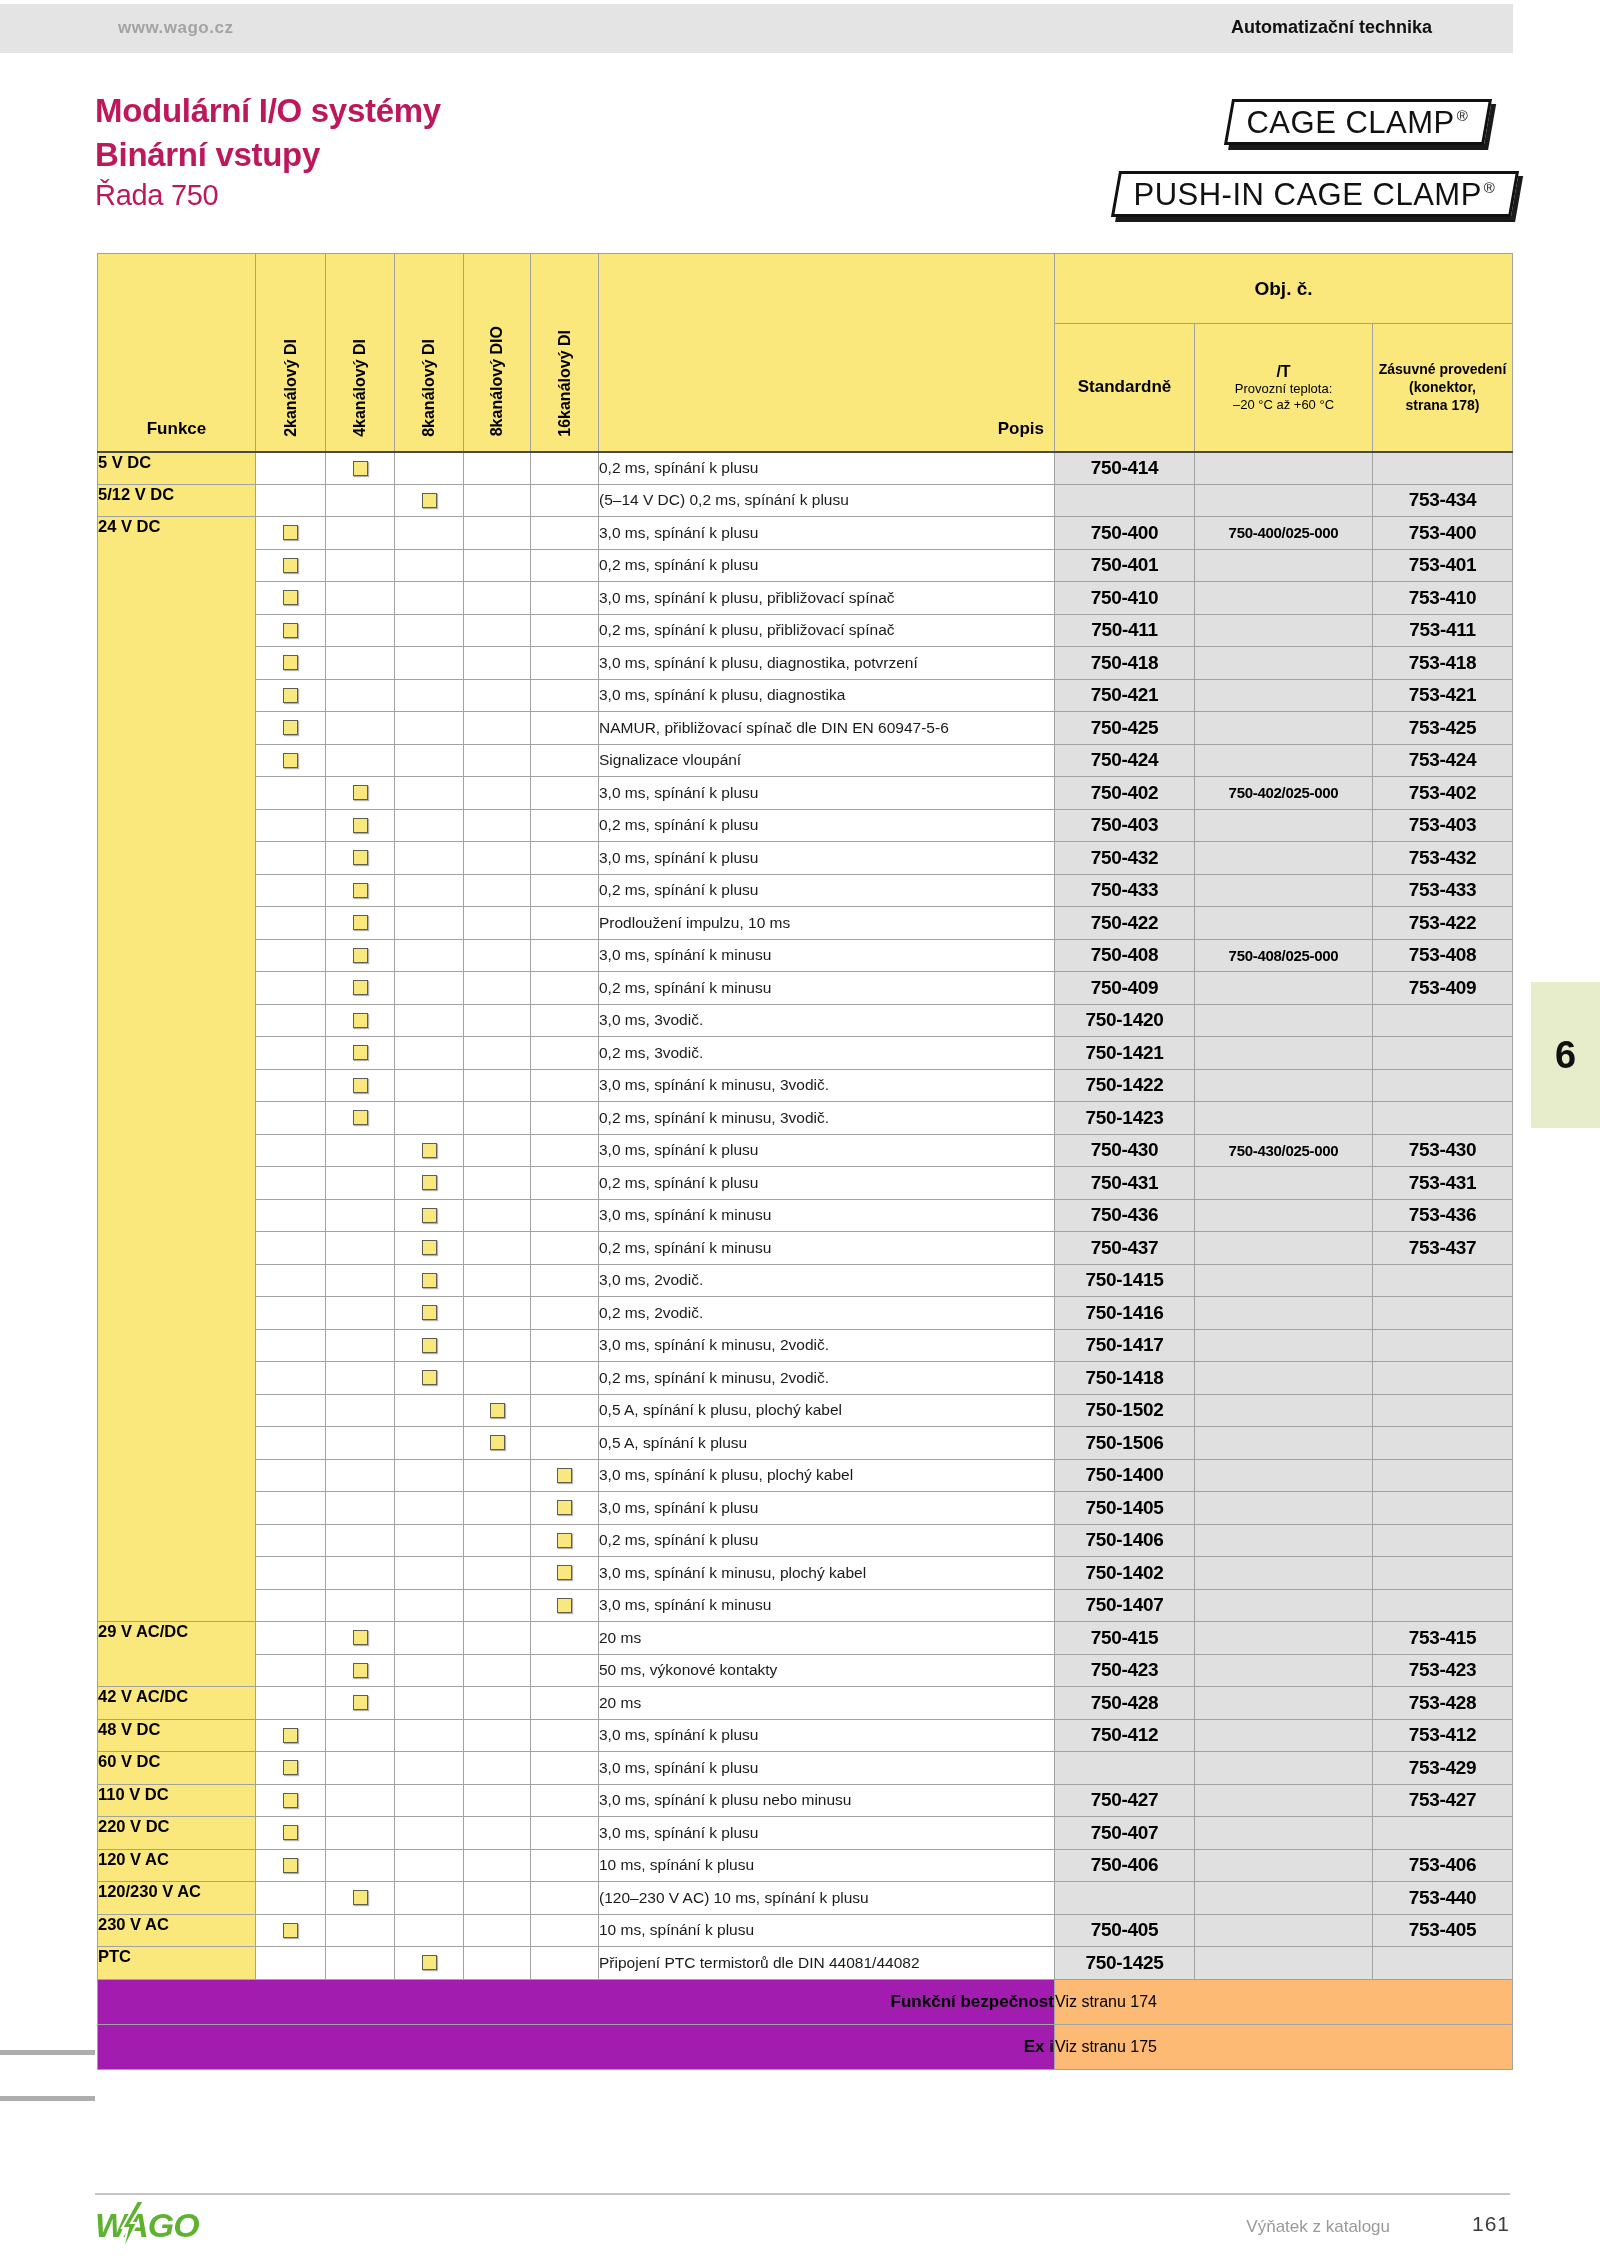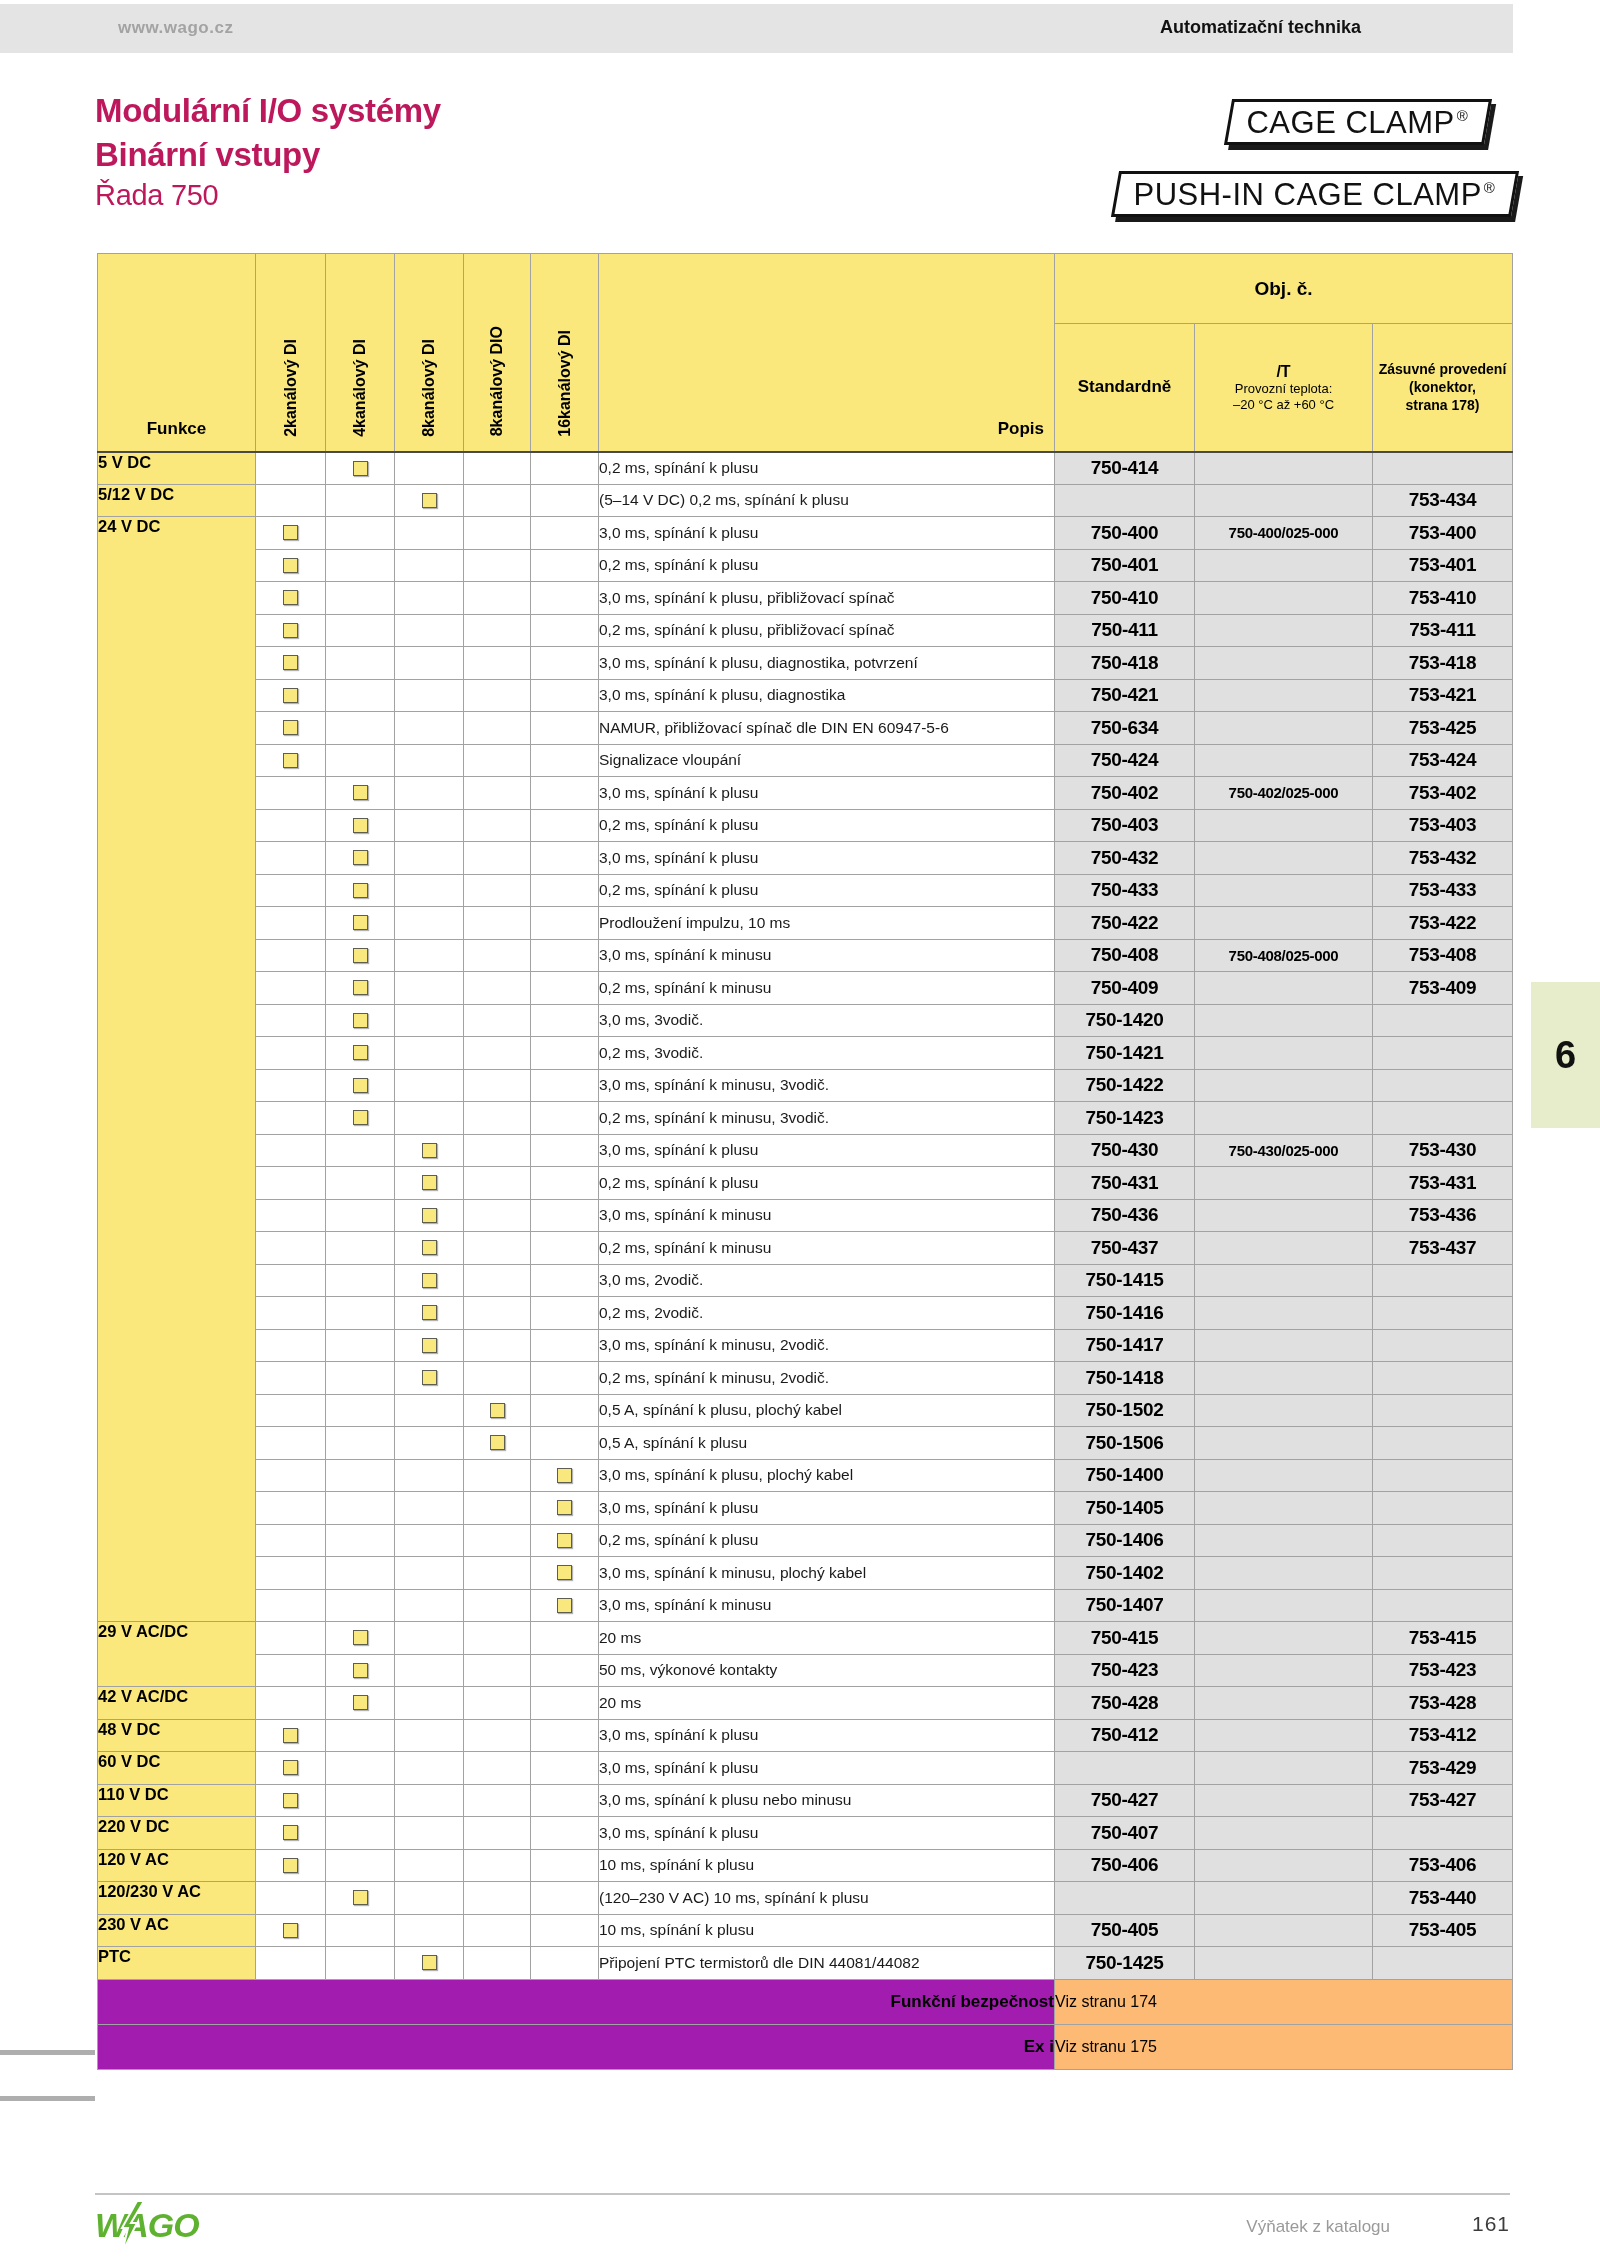--- a/index.html
+++ b/index.html
@@ -19,21 +19,21 @@
     left: 0; top: 4px;
     width: 1513px; height: 49px;
     background: #e4e4e4;
   }
   .topbar-url {
     position: absolute; left: 118px; top: 14px;
     font-size: 17px; font-weight: 600; color: #a3a3a3;
     letter-spacing: 0.5px;
   }
   .topbar-section {
-    position: absolute; left: 1160px; top: 13px;
+    position: absolute; left: 1231px; top: 13px;
     font-size: 18px; font-weight: 700; color: #111111;
   }
 
   
   .title-line { position: absolute; left: 95px; color: #be185d; letter-spacing: -0.3px; }
   .title-1 { top: 92px;  font-size: 33px; font-weight: 700; }
   .title-2 { top: 136px; font-size: 33px; font-weight: 700; }
   .title-3 { top: 179px; font-size: 29px; font-weight: 400; }
 
   
@@ -333,21 +333,21 @@
         </tr>
         <tr>
           <td class="chcol">
             <div class="checkbox"></div>
           </td>
           <td class="chcol"></td>
           <td class="chcol"></td>
           <td class="chcol"></td>
           <td class="chcol"></td>
           <td class="popis">NAMUR, přibližovací spínač dle DIN EN 60947-5-6</td>
-          <td class="num">750-634</td>
+          <td class="num">750-425</td>
           <td class="num numt"></td>
           <td class="num">753-425</td>
         </tr>
         <tr>
           <td class="chcol">
             <div class="checkbox"></div>
           </td>
           <td class="chcol"></td>
           <td class="chcol"></td>
           <td class="chcol"></td>

